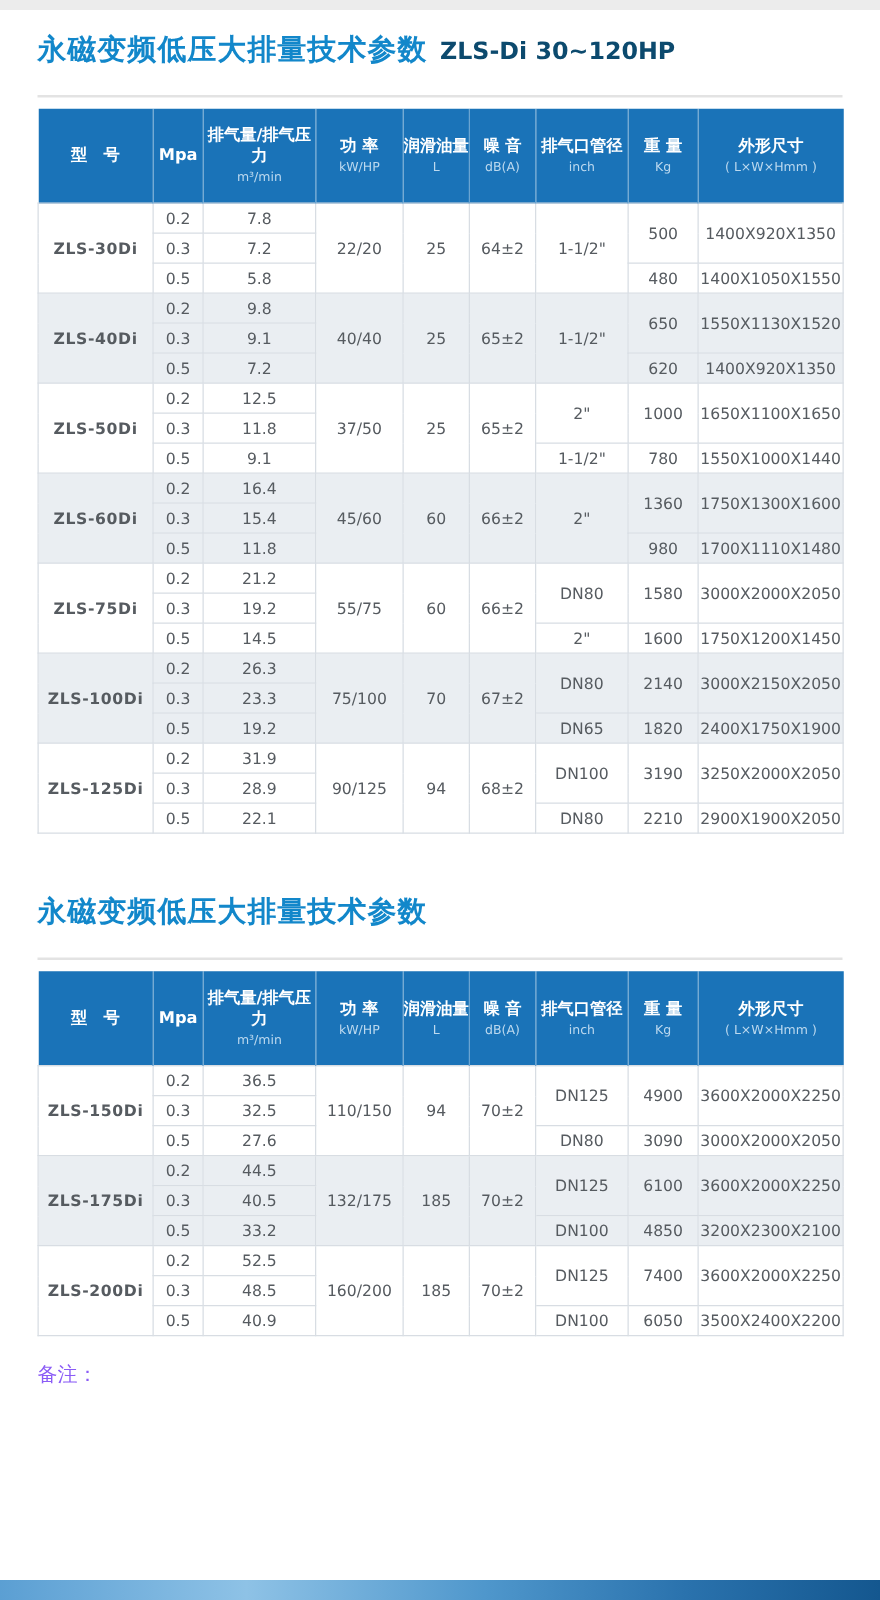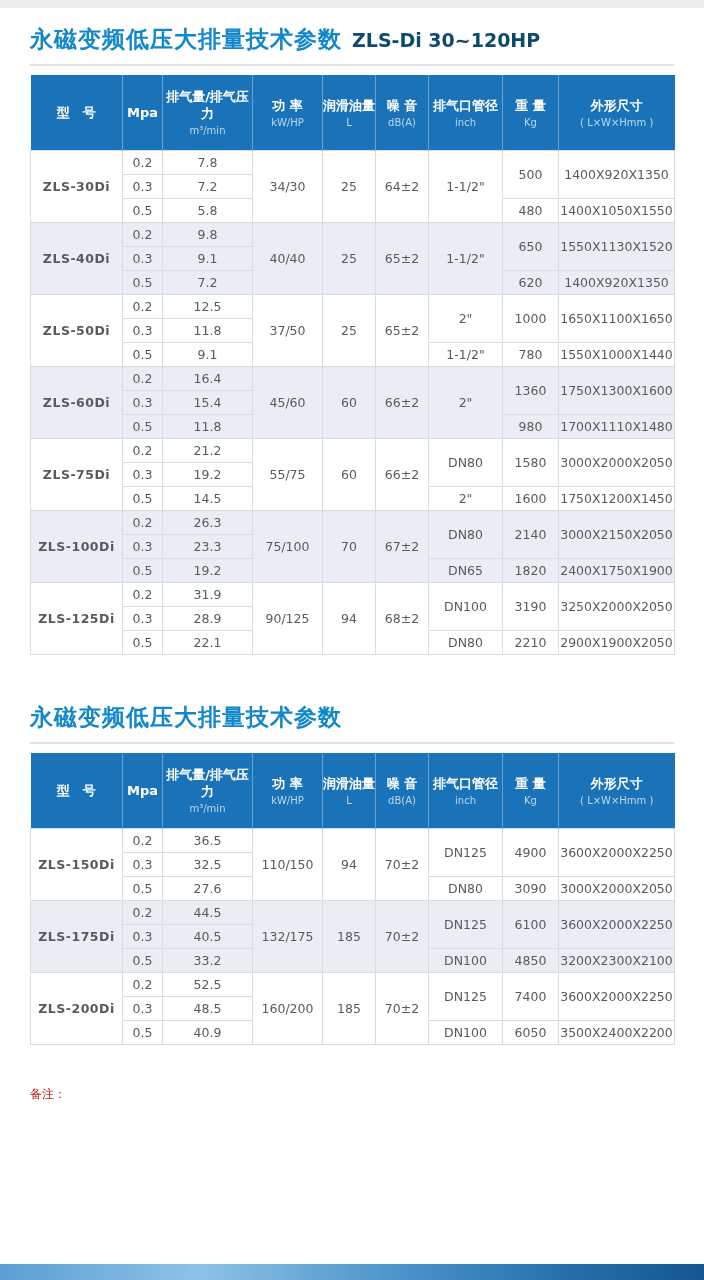--- a/index.html
+++ b/index.html
@@ -3,41 +3,41 @@
 <meta charset="utf-8">
 <style>
   html,body{margin:0;padding:0;}
   body{
     width:704px;height:1280px;position:relative;background:#ffffff;
     font-family:"DejaVu Sans","Liberation Sans",sans-serif;
     overflow:hidden;
   }
   .top-strip{height:8px;background:#ececec;}
   .content{padding:0 30px;}
-  .sec-title{margin-top:16px;padding-bottom:9px;border-bottom:2px solid #e3e3e3;
+  .sec-title{margin-top:16px;padding-bottom:21px;border-bottom:2px solid #e3e3e3;
     display:flex;align-items:baseline;white-space:nowrap;}
   .sec-title.second{margin-top:47px;}
   .title-cn{font-size:23px;font-weight:bold;color:#1287ca;letter-spacing:1px;}
   .title-en{font-size:19px;font-weight:600;color:#0c4a6e;margin-left:10px;}
   table.spec{border-collapse:collapse;width:644px;margin-top:9px;table-layout:fixed;}
   table.spec th{
     background:#1a73b8;color:#ffffff;font-weight:bold;font-size:13px;
     border-right:1px solid rgba(255,255,255,0.35);padding:0;height:75px;vertical-align:middle;
   }
   table.spec th:last-child{border-right:none;margin-top:36px;}
   .h-label{line-height:17px;}
   .h-sub{font-size:10px;font-weight:normal;color:#bcd9ef;margin-top:3px;line-height:12px;}
   table.spec td{
     border:1px solid #d8dde3;text-align:center;vertical-align:middle;
     font-size:12.5px;color:#565b60;height:23px;padding:0;background:#ffffff;overflow:hidden;
   }
   table.spec tr.stripe td{background:#eaeef2;}
   td.c-model{font-size:15px;font-weight:600;color:#2f3338;letter-spacing:0.5px;}
   td.c-dims{font-size:11.5px;}
-  .notes{margin-top:38px;display:flex;font-size:12px;line-height:22px;color:#b91c1c;}
+  .notes{margin-top:20px;display:flex;font-size:16px;line-height:22px;color:#8b5cf6;}
   .notes .prefix{white-space:pre;}
   .note-line{white-space:pre;}
   .note-pair .gap{display:inline-block;width:58px;}
   .footer-bar{
     position:absolute;left:0;right:0;bottom:0;height:16px;
     background:linear-gradient(90deg,#5b9fd3 0%,#8ec2e6 28%,#4f97cc 55%,#2a72ad 78%,#14578f 100%);
   }
 </style>
 </head>
 <body>
@@ -98,21 +98,21 @@
             <div class="h-label">外形尺寸</div>
             <div class="h-sub">( L×W×Hmm )</div>
           </th>
         </tr>
       </thead>
       <tbody>
         <tr>
           <td rowspan="3" class="c-model">ZLS-30Di</td>
           <td>0.2</td>
           <td>7.8</td>
-          <td rowspan="3">34/30</td>
+          <td rowspan="3">22/20</td>
           <td rowspan="3">25</td>
           <td rowspan="3">64±2</td>
           <td rowspan="3">1-1/2"</td>
           <td rowspan="2">500</td>
           <td rowspan="2" class="c-dims">1400X920X1350</td>
         </tr>
         <tr>
           <td>0.3</td>
           <td>7.2</td>
         </tr>

